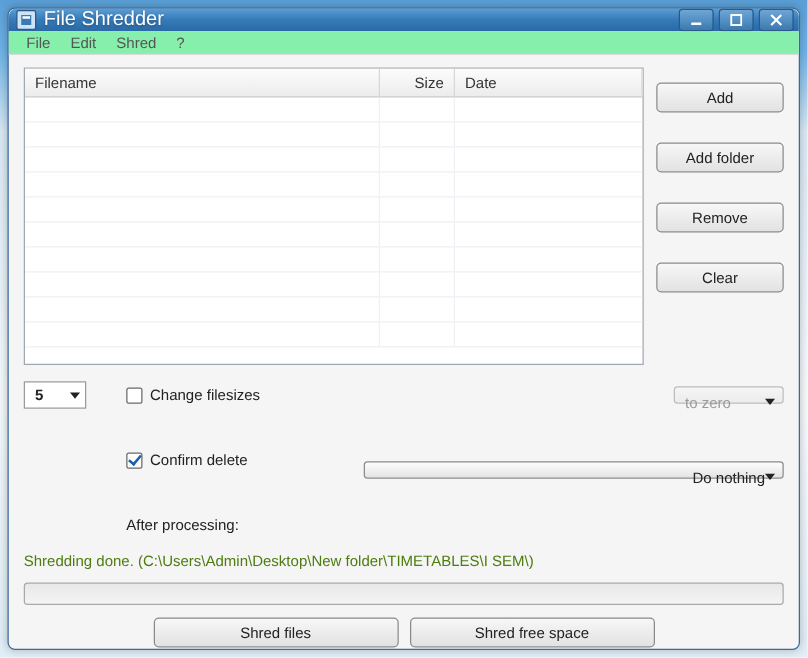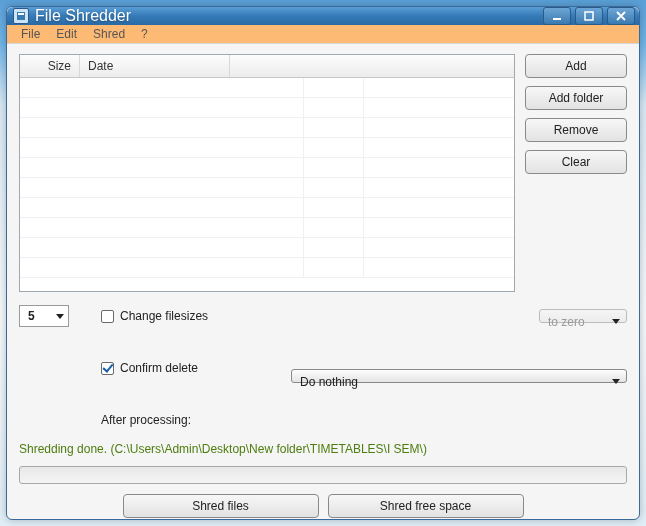--- a/index.html
+++ b/index.html
@@ -32,21 +32,21 @@
 .win-btn {
   width: 28px; height: 18px;
   background: linear-gradient(180deg, #6ea6d6, #3a7ab0);
   border: 1px solid #2a5a88; border-radius: 3px;
   display: flex; align-items: center; justify-content: center;
   color: #fff; cursor: pointer;
 }
 .win-btn svg { width: 10px; height: 10px; }
 .menubar {
   height: 22px;
-  background: #fdba74;
+  background: #86efac;
   border-bottom: 1px solid #d8d8d8;
   display: flex; align-items: center;
   padding: 0 6px;
   color: #555;
 }
 .menu-item { padding: 2px 8px; cursor: pointer; }
 .client {
   flex: 1; padding: 10px 12px 6px 12px;
   display: flex; flex-direction: column;
 }
@@ -61,21 +61,21 @@
 .thead { display: flex; background: linear-gradient(180deg, #fcfcfc, #ececec); border-bottom: 1px solid #c8c8c8; }
 .th { padding: 4px 8px; border-right: 1px solid #d8d8d8; color: #333; }
 .th.filename { flex: 1; }
 .th.size { width: 60px; text-align: right; }
 .th.date { width: 150px; }
 .tbody { flex: 1; overflow: auto; }
 .trow { display: flex; border-bottom: 1px solid #eef0f3; height: 20px; }
 .trow .c1 { flex: 1; border-right: 1px solid #eef0f3; }
 .trow .c2 { width: 60px; border-right: 1px solid #eef0f3; }
 .trow .c3 { width: 150px; }
-.side-btns { width: 102px; display: flex; flex-direction: column; gap: 8px; }
+.side-btns { width: 102px; display: flex; flex-direction: column; gap: 24px; margin-top: 12px; }
 .btn {
   height: 24px;
   background: linear-gradient(180deg, #f7f7f7, #e2e2e2);
   border: 1px solid #8a8a8a; border-radius: 4px;
   color: #222; cursor: pointer;
   display: flex; align-items: center; justify-content: center;
 }
 .opts { margin-top: 14px; display: flex; }
 .opts-col { display: flex; flex-direction: column; gap: 10px; }
 .opts-col.left { width: 233px; }
@@ -145,20 +145,21 @@
     <div class="menu-item">File</div>
     <div class="menu-item">Edit</div>
     <div class="menu-item">Shred</div>
     <div class="menu-item">?</div>
   </div>
 
   <div class="client">
     <div class="top-row">
       <div class="file-table">
         <div class="thead">
+          <div class="th filename">Filename</div>
           <div class="th size">Size</div>
           <div class="th date">Date</div>
         </div>
         <div class="tbody">
           <div class="trow">
               <div class="c1"></div>
               <div class="c2"></div>
               <div class="c3"></div>
             </div>
           <div class="trow">
@@ -240,21 +241,21 @@
       </div>
       <div class="opts-col right">
         <div class="row" style="justify-content:flex-end;">
           <div class="select disabled" style="width:88px;">
             <span>to zero</span>
             <span class="chev"></span>
           </div>
         </div>
         <div class="row"></div>
         <div class="row">
-          <div class="select" style="flex:1;">
+          <div class="select" style="flex:1;justify-content:flex-end;">
             <span>Do nothing</span>
             <span class="chev"></span>
           </div>
         </div>
       </div>
     </div>
 
     <div class="status">Shredding done. (C:\Users\Admin\Desktop\New folder\TIMETABLES\I SEM\)</div>
     <div class="progress"></div>
 

